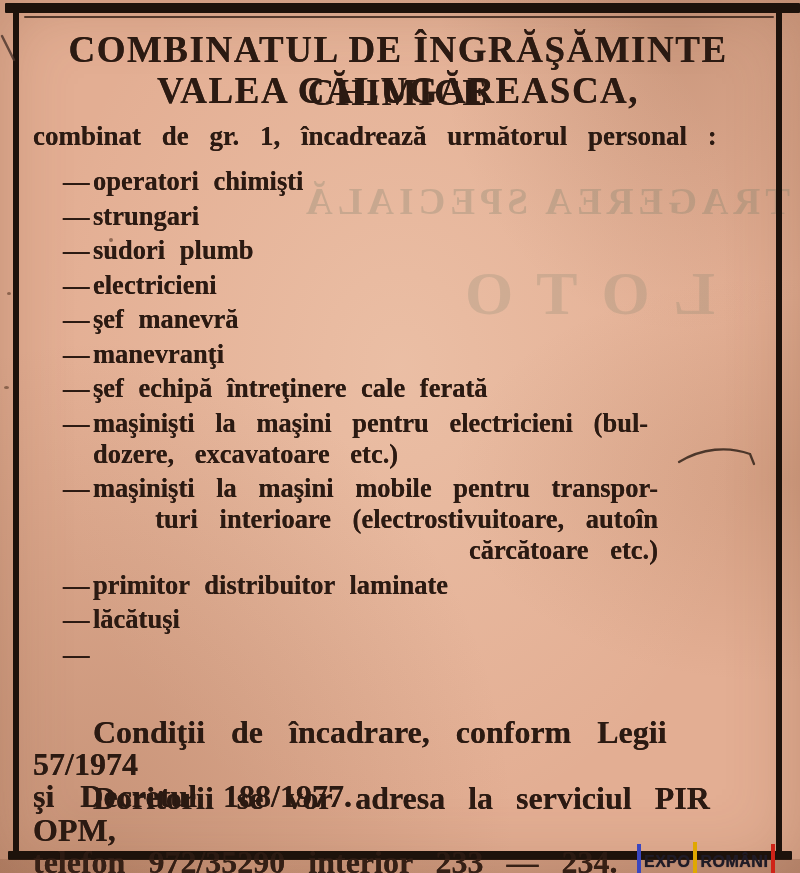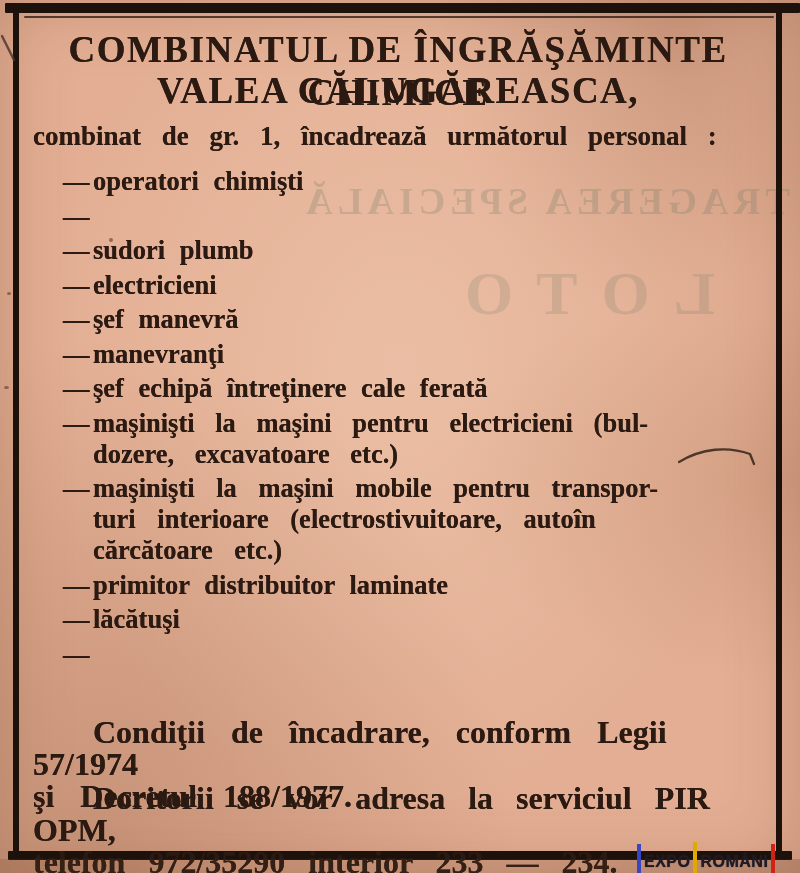--- a/index.html
+++ b/index.html
@@ -36,21 +36,21 @@
   
   .inked{text-shadow:0 0 0.6px rgba(43,26,18,0.85);}
   .title1{position:absolute;left:22px;right:26px;top:28px;text-align:center;font-size:37px;font-weight:bold;letter-spacing:1.5px;}
   .title2{position:absolute;left:22px;right:26px;top:69px;text-align:center;font-size:37px;font-weight:bold;letter-spacing:1.5px;}
   .intro{position:absolute;left:33px;right:34px;top:121px;font-size:27px;font-weight:bold;word-spacing:14px;}
   .list{position:absolute;left:63px;right:38px;top:166px;font-size:26.5px;font-weight:bold;line-height:31px;}
   .item{display:flex;align-items:flex-start;margin-bottom:3.5px;}
   .dash{flex:0 0 30px;}
   .itx{white-space:pre-line;word-spacing:8px;}
   .ws14{word-spacing:14px;}
-  .ws16{word-spacing:15px;}
+  .ws16{word-spacing:15px;text-align:right;}
   .para{position:absolute;left:33px;right:30px;font-size:32px;font-weight:bold;line-height:32px;white-space:pre-line;text-indent:60px;}
   .para1{top:716px;word-spacing:18px;}
   .para2{top:782px;word-spacing:15px;}
   
   .mark{position:absolute;pointer-events:none;}
   .swash{left:676px;top:444px;}
   .tick{left:0px;top:32px;}
   .speck{position:absolute;background:#5a3b28;border-radius:50%;opacity:.6;}
   
   .wm{position:absolute;left:636px;top:834px;display:flex;align-items:center;z-index:5;
@@ -80,20 +80,21 @@
 
   <div class="intro inked">combinat de gr. 1, încadrează următorul personal :</div>
 
   <div class="list inked">
     <div class="item">
       <span class="dash">—</span>
       <span class="itx">operatori chimişti</span>
     </div>
     <div class="item">
       <span class="dash">—</span>
+      <span class="itx">strungari</span>
     </div>
     <div class="item">
       <span class="dash">—</span>
       <span class="itx">sudori plumb</span>
     </div>
     <div class="item">
       <span class="dash">—</span>
       <span class="itx">electricieni</span>
     </div>
     <div class="item">

